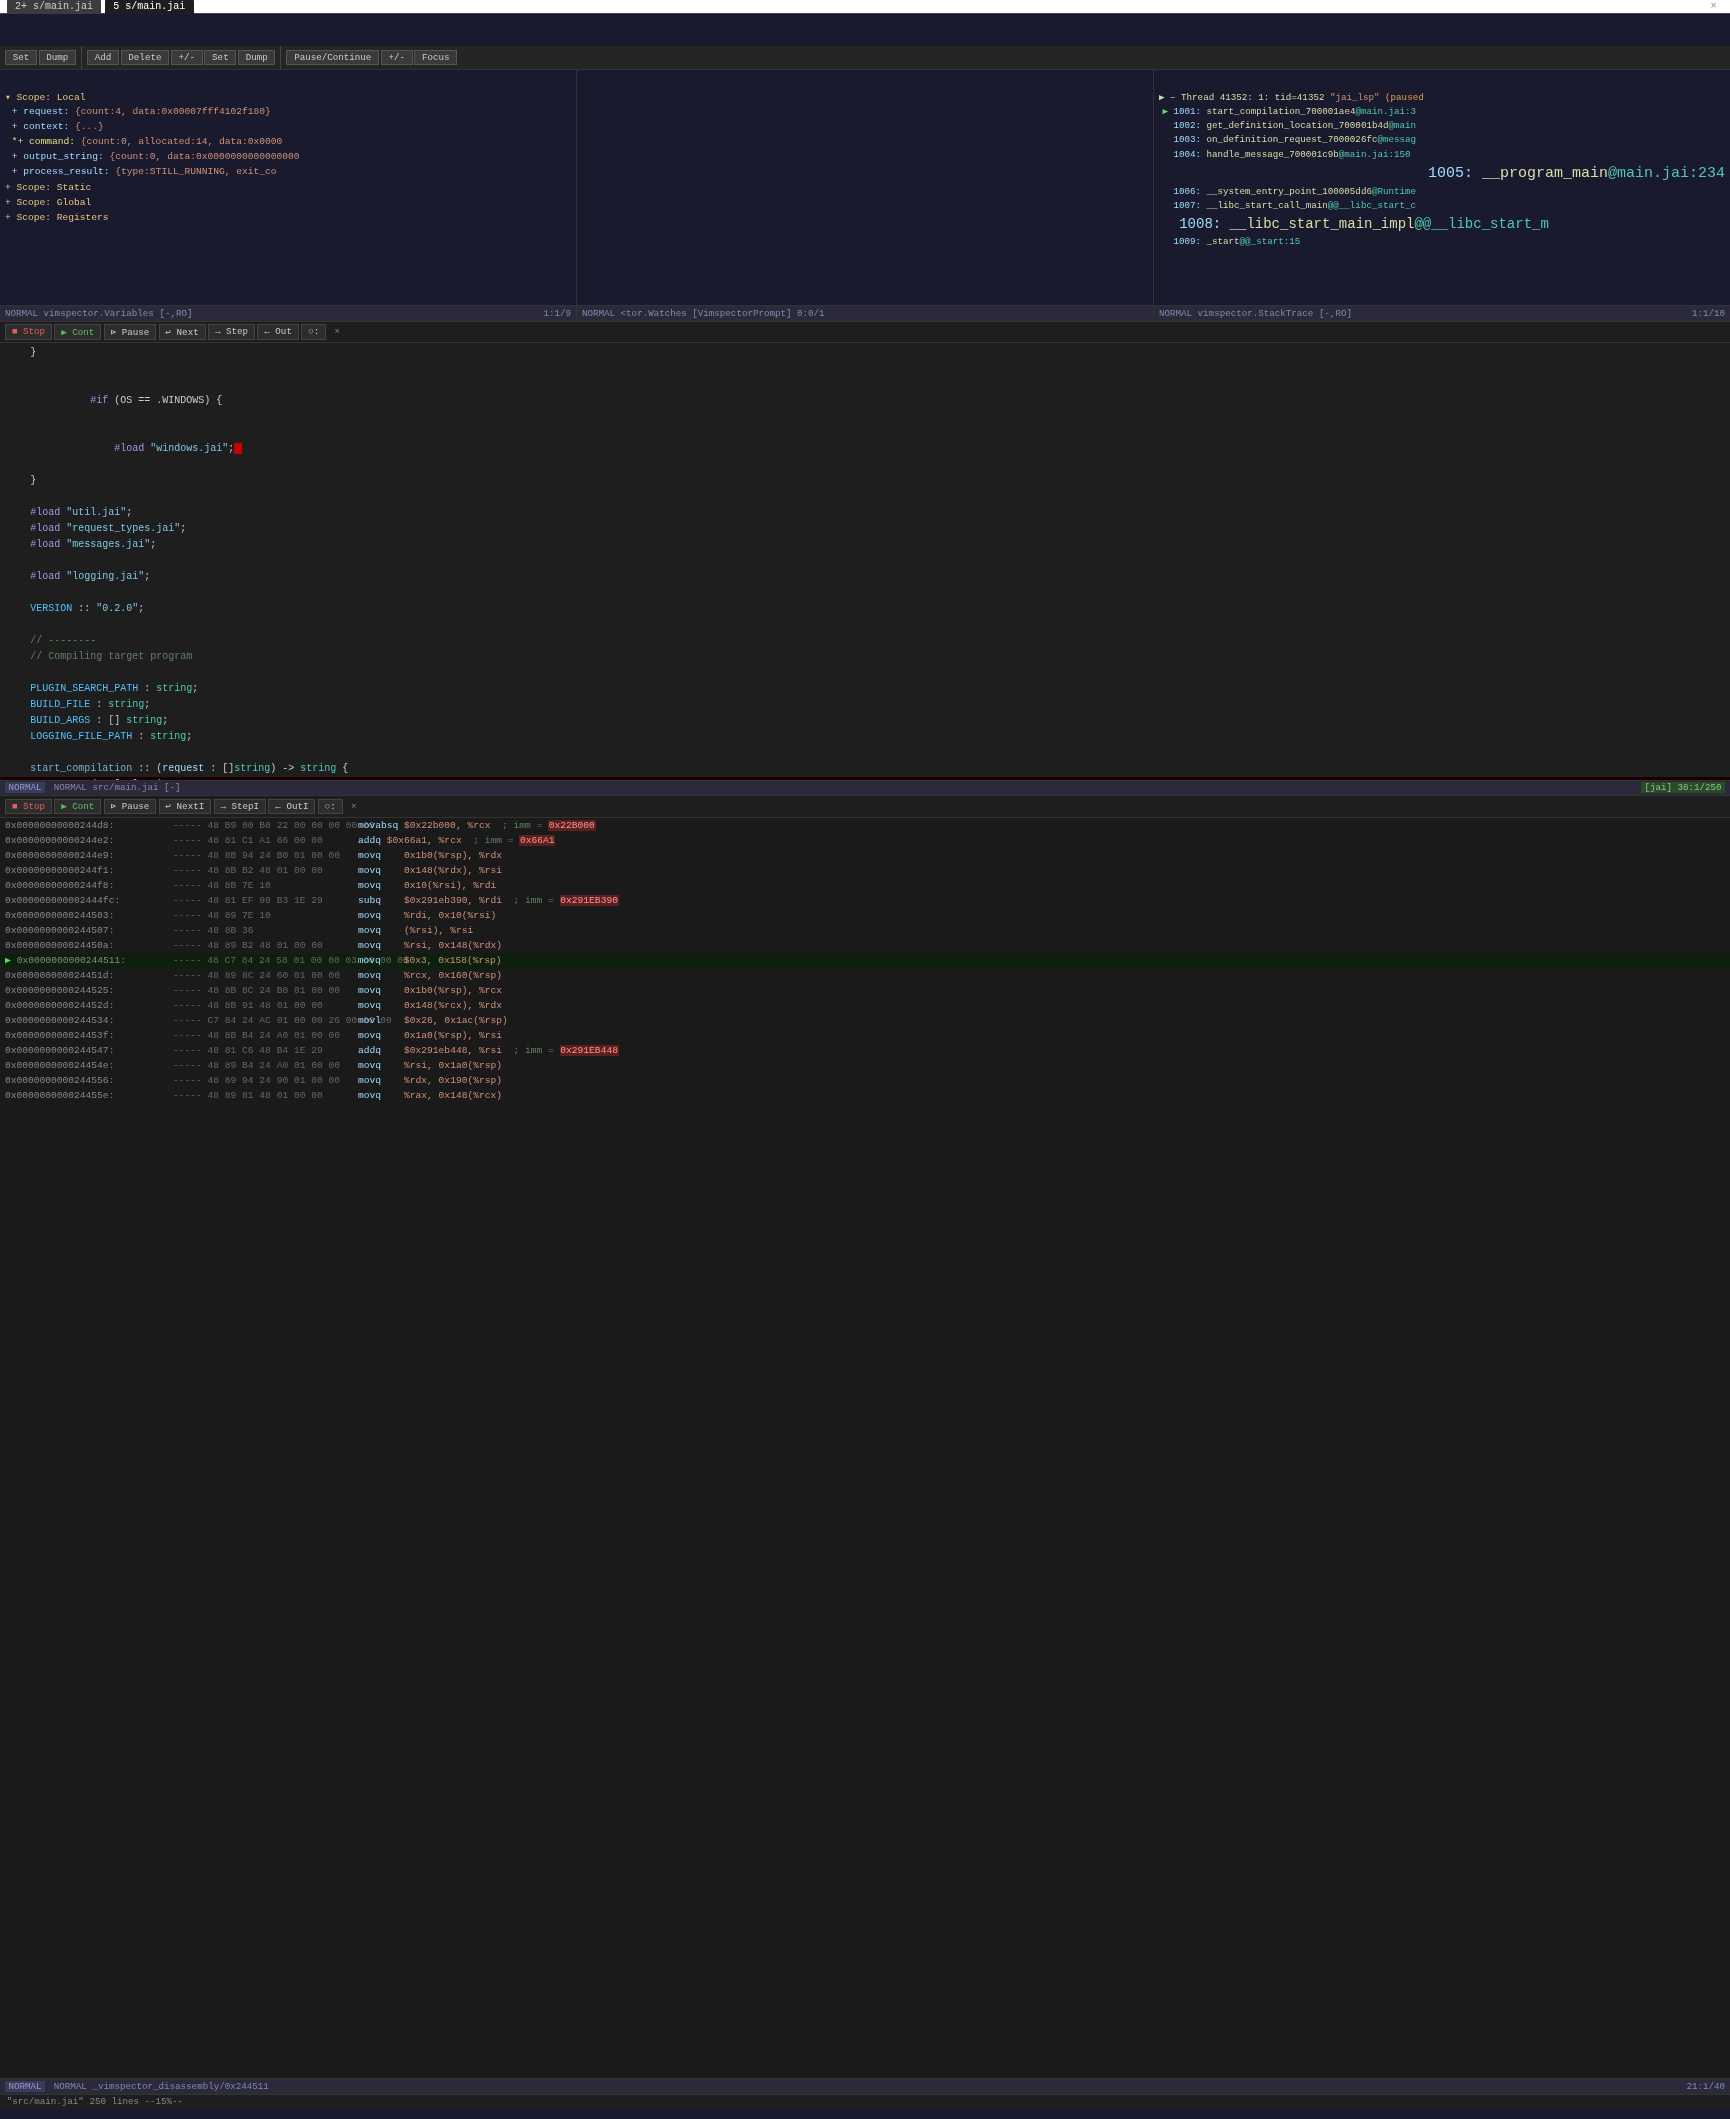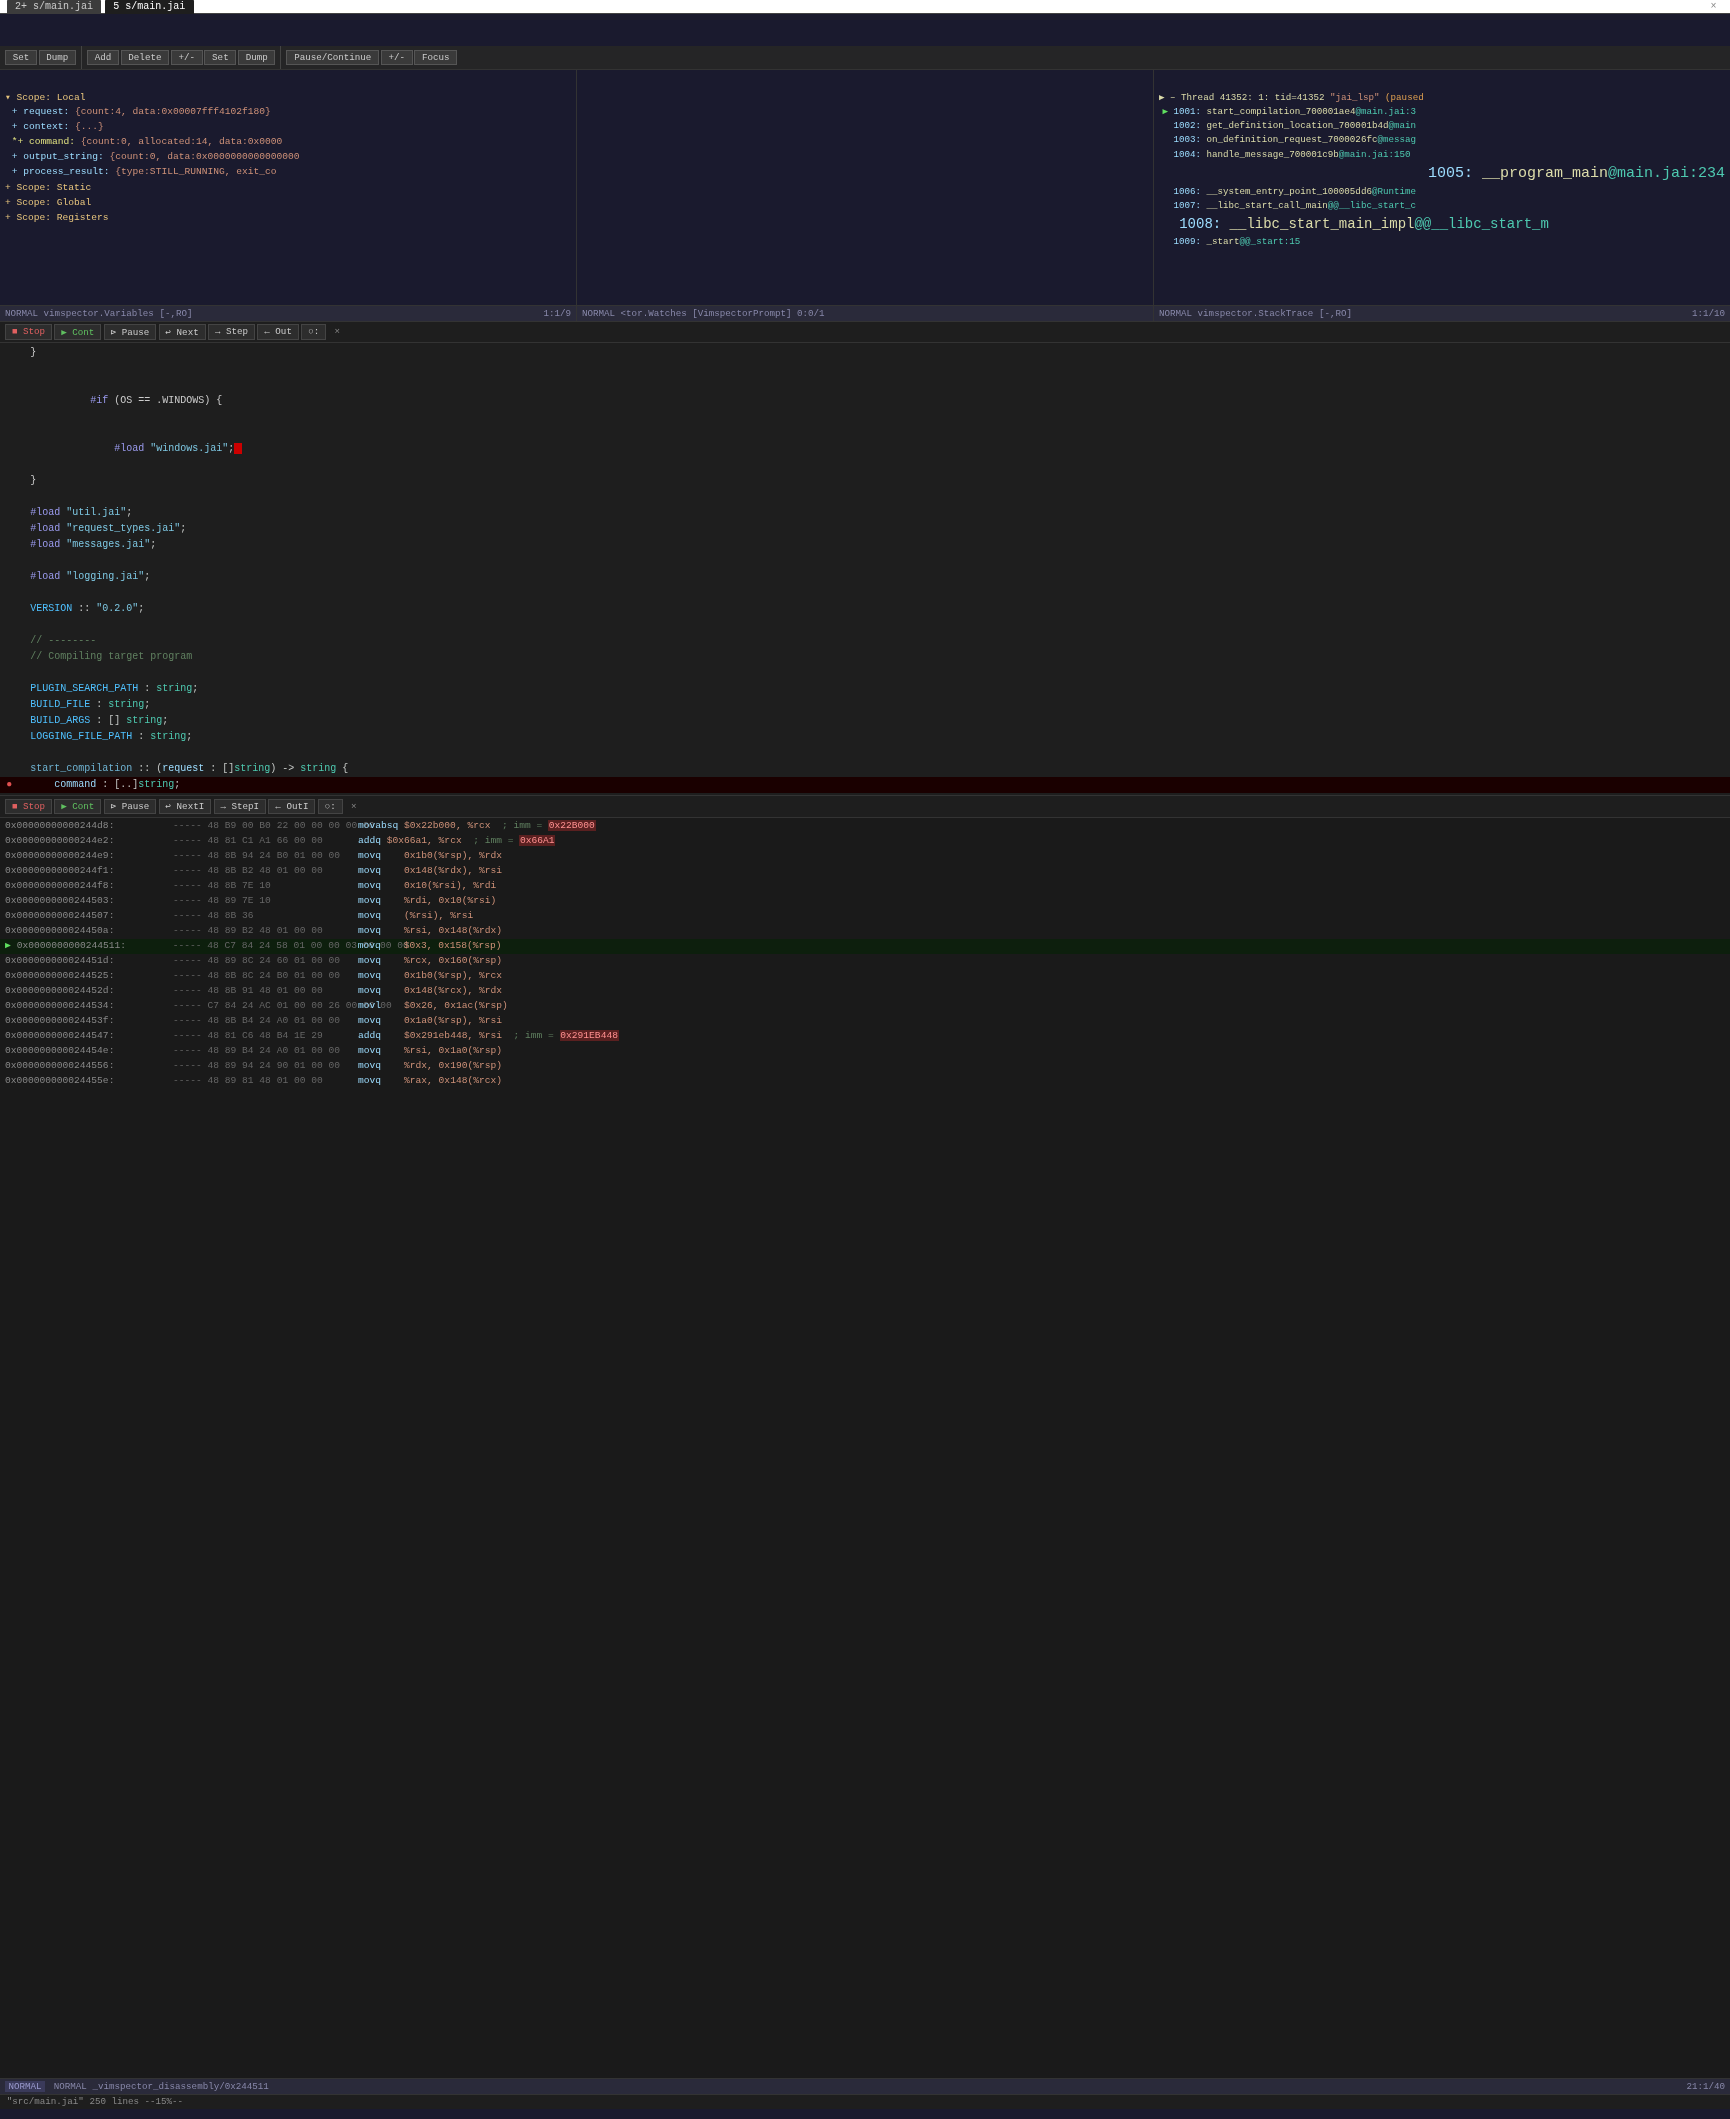--- a/index.html
+++ b/index.html
@@ -474,20 +474,24 @@
           <span class="arrow-marker"></span>
         <span class="line-text"><span class="fn">start_compilation</span> :: (<span style="color:#9cdcfe;">request</span> : []<span class="type">string</span>) -&gt; <span class="type">string</span> {</span>
       </div>
       <div class="code-line" style="background:#1a0000;">
         <span class="bp-marker" style="color:#e05050;">●</span>
           <span class="arrow-marker"></span>
         <span class="line-text">&nbsp;&nbsp;&nbsp;&nbsp;<span style="color:#9cdcfe;">command</span> : [..]<span class="type">string</span>;</span>
       </div>
 
     </div>
+    <div class="status-bar">
+      <span><span class="mode-badge">NORMAL</span> <span>NORMAL  src/main.jai [-]</span></span>
+      <span><span class="jai-badge">[jai] 38:1/250</span></span>
+    </div>
   </div>
 
   <div class="debug-toolbar">
     <button class="dbg-btn stop-btn">■ Stop</button>
     <button class="dbg-btn cont-btn">▶ Cont</button>
     <button class="dbg-btn">⊳ Pause</button>
     <button class="dbg-btn">↩ NextI</button>
     <button class="dbg-btn">→ StepI</button>
     <button class="dbg-btn">← OutI</button>
     <button class="dbg-btn">○:</button>
@@ -523,20 +527,27 @@
         <span class="mnem">movq </span>
         <span class="operand">&nbsp;&nbsp;&nbsp;0x148(%rdx), %rsi</span>
       </div>
       <div class="disasm-line">
         <span class="addr">0x00000000000244f8:</span>
         <span class="hex">----- 48 8B 7E 10 </span>
         <span class="mnem">movq </span>
         <span class="operand">&nbsp;&nbsp;&nbsp;0x10(%rsi), %rdi</span>
       </div>
       <div class="disasm-line">
+        <span class="addr">0x000000000002444fc:</span>
+        <span class="hex">----- 48 81 EF 90 B3 1E 29 </span>
+        <span class="mnem">subq </span>
+        <span class="operand">&nbsp;&nbsp;&nbsp;$0x291eb390, %rdi </span>
+        <span class="comment">&nbsp;; imm = <span class="imm-hl">0x291EB390</span></span>
+      </div>
+      <div class="disasm-line">
         <span class="addr">0x0000000000244503:</span>
         <span class="hex">----- 48 89 7E 10 </span>
         <span class="mnem">movq </span>
         <span class="operand">&nbsp;&nbsp;&nbsp;%rdi, 0x10(%rsi)</span>
       </div>
       <div class="disasm-line">
         <span class="addr">0x0000000000244507:</span>
         <span class="hex">----- 48 8B 36 </span>
         <span class="mnem">movq </span>
         <span class="operand">&nbsp;&nbsp;&nbsp;(%rsi), %rsi</span>

